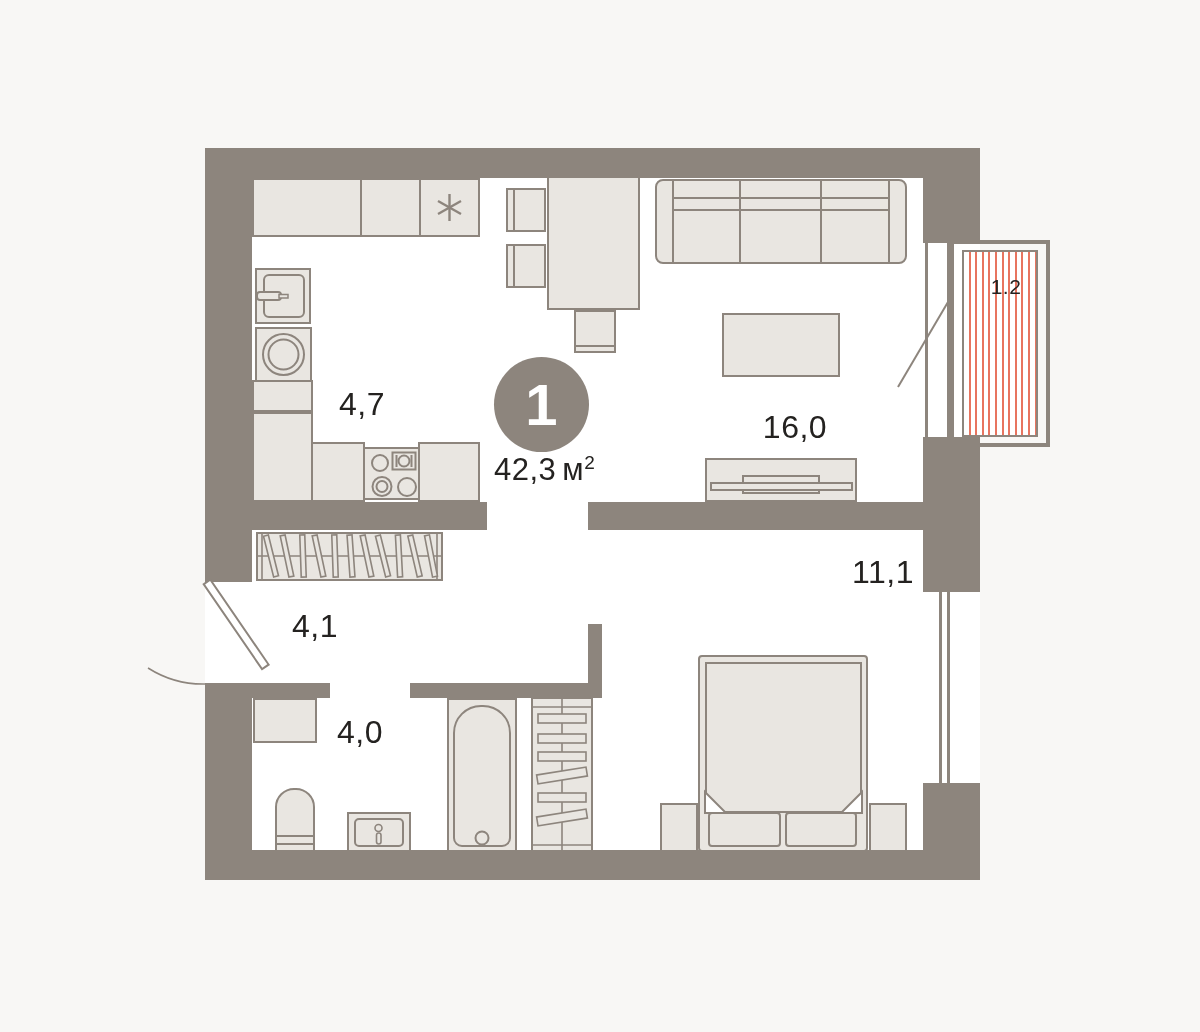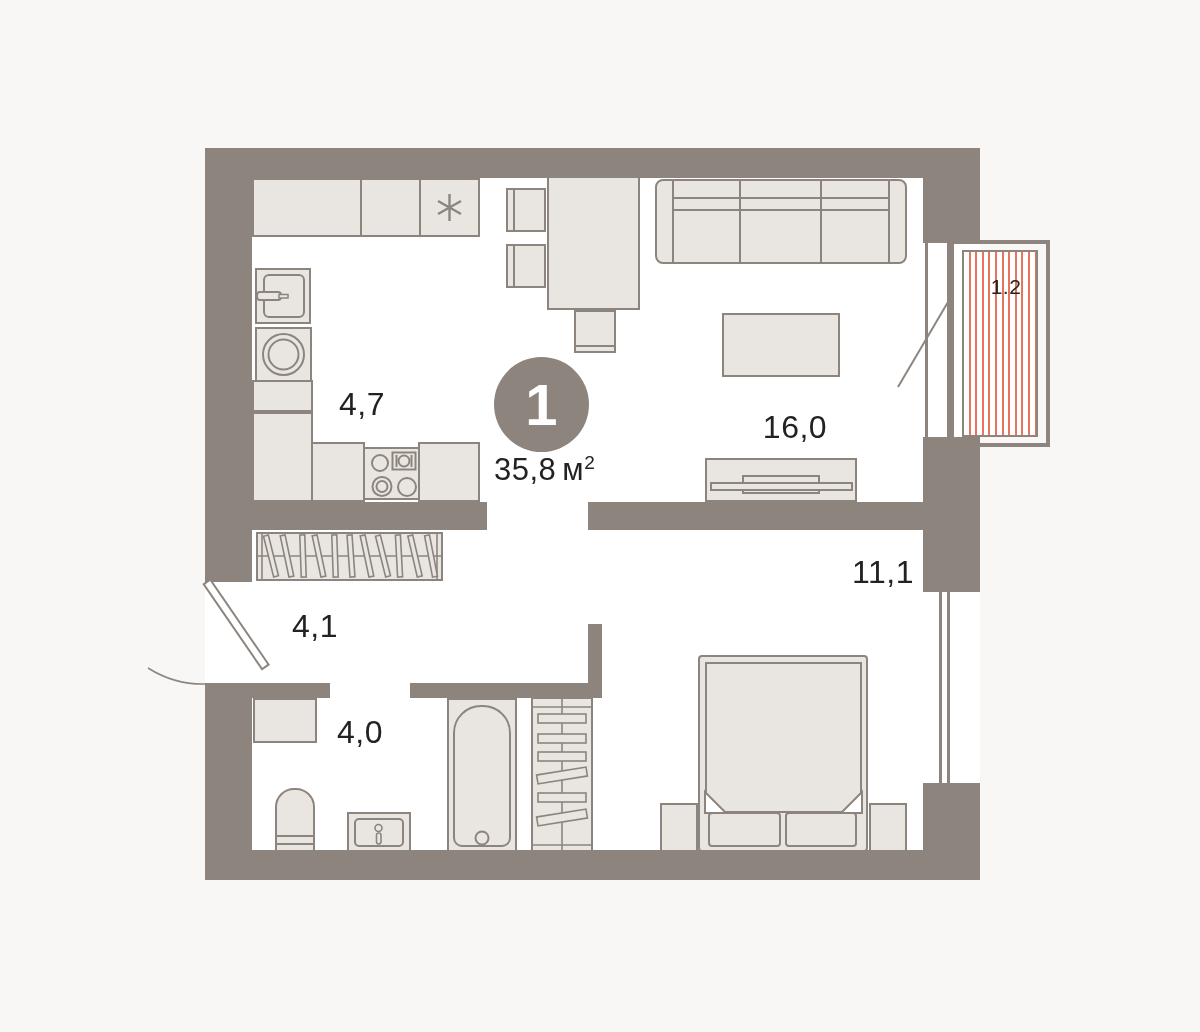--- a/index.html
+++ b/index.html
@@ -193,16 +193,16 @@
   <div class="label" style="left:795px;top:427px">16,0</div>
   <div class="label" style="left:883px;top:572px">11,1</div>
   <div class="label" style="left:315px;top:626px">4,1</div>
   <div class="label" style="left:360px;top:732px">4,0</div>
   <div class="label small" style="left:1006px;top:287px">1.2</div>
 
   <div class="badge">
     <span>1</span>
   </div>
   <div class="total">
-    <span>35,8</span><span class="unit">м</span><sup>2</sup>
+    <span>42,3</span><span class="unit">м</span><sup>2</sup>
   </div>
 
 </div>
 
 </body></html>

